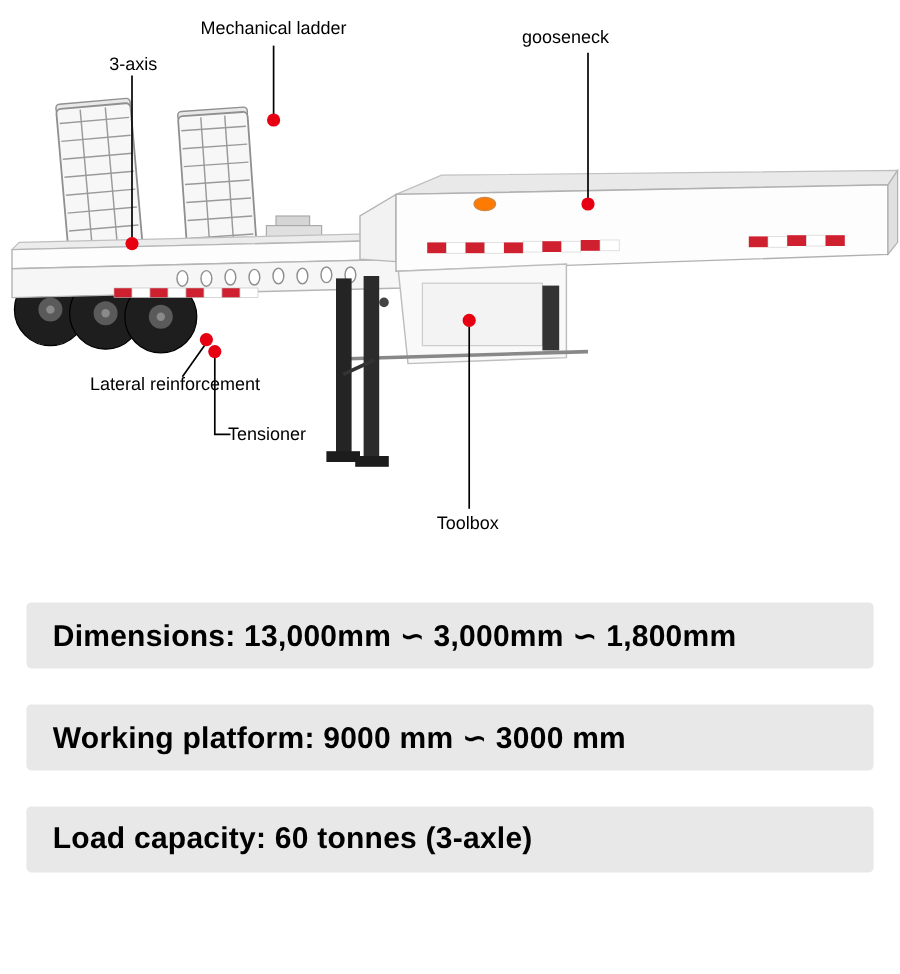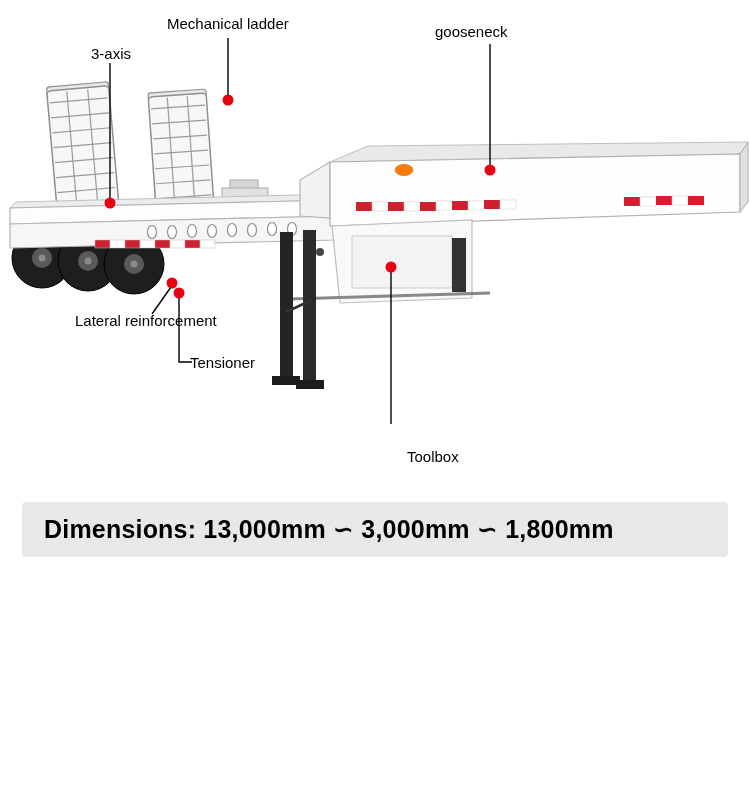--- a/index.html
+++ b/index.html
@@ -15,21 +15,21 @@
   .figure svg{position:absolute;left:0;top:0;}
   .callout{
     position:absolute;font-size:15px;line-height:1.2;color:#000;
     white-space:nowrap;
   }
   .co-mech{left:167px;top:15px;}
   .co-axis{left:91px;top:45px;}
   .co-goose{left:435px;top:23px;}
   .co-lateral{left:27px;top:312px;margin-left:48px;}
   .co-tension{left:190px;top:354px;}
-  .co-toolbox{left:364px;top:448px;margin-left:43px;}
+  .co-toolbox{left:364px;top:428px;}
 
   
   .specs{padding:12px 22px 0 22px;}
   .spec-row{
     height:55px;background:#e8e8e8;border-radius:4px;
     display:flex;align-items:center;
     padding-left:22px;margin-bottom:30px;
     font-size:25px;font-weight:700;color:#000;
     letter-spacing:.2px;
   }
@@ -184,15 +184,21 @@
     <div class="callout co-goose">gooseneck</div>
     <div class="callout co-lateral">Lateral reinforcement</div>
     <div class="callout co-tension">Tensioner</div>
     <div class="callout co-toolbox">Toolbox</div>
   </div>
 
   <div class="specs">
     <div class="spec-row">
       <span>Dimensions: 13,000mm ∽ 3,000mm ∽ 1,800mm</span>
     </div>
+    <div class="spec-row">
+      <span>Working platform: 9000 mm ∽ 3000 mm</span>
+    </div>
+    <div class="spec-row">
+      <span>Load capacity: 60 tonnes (3-axle)</span>
+    </div>
   </div>
 
 </div>
 
 </body></html>

